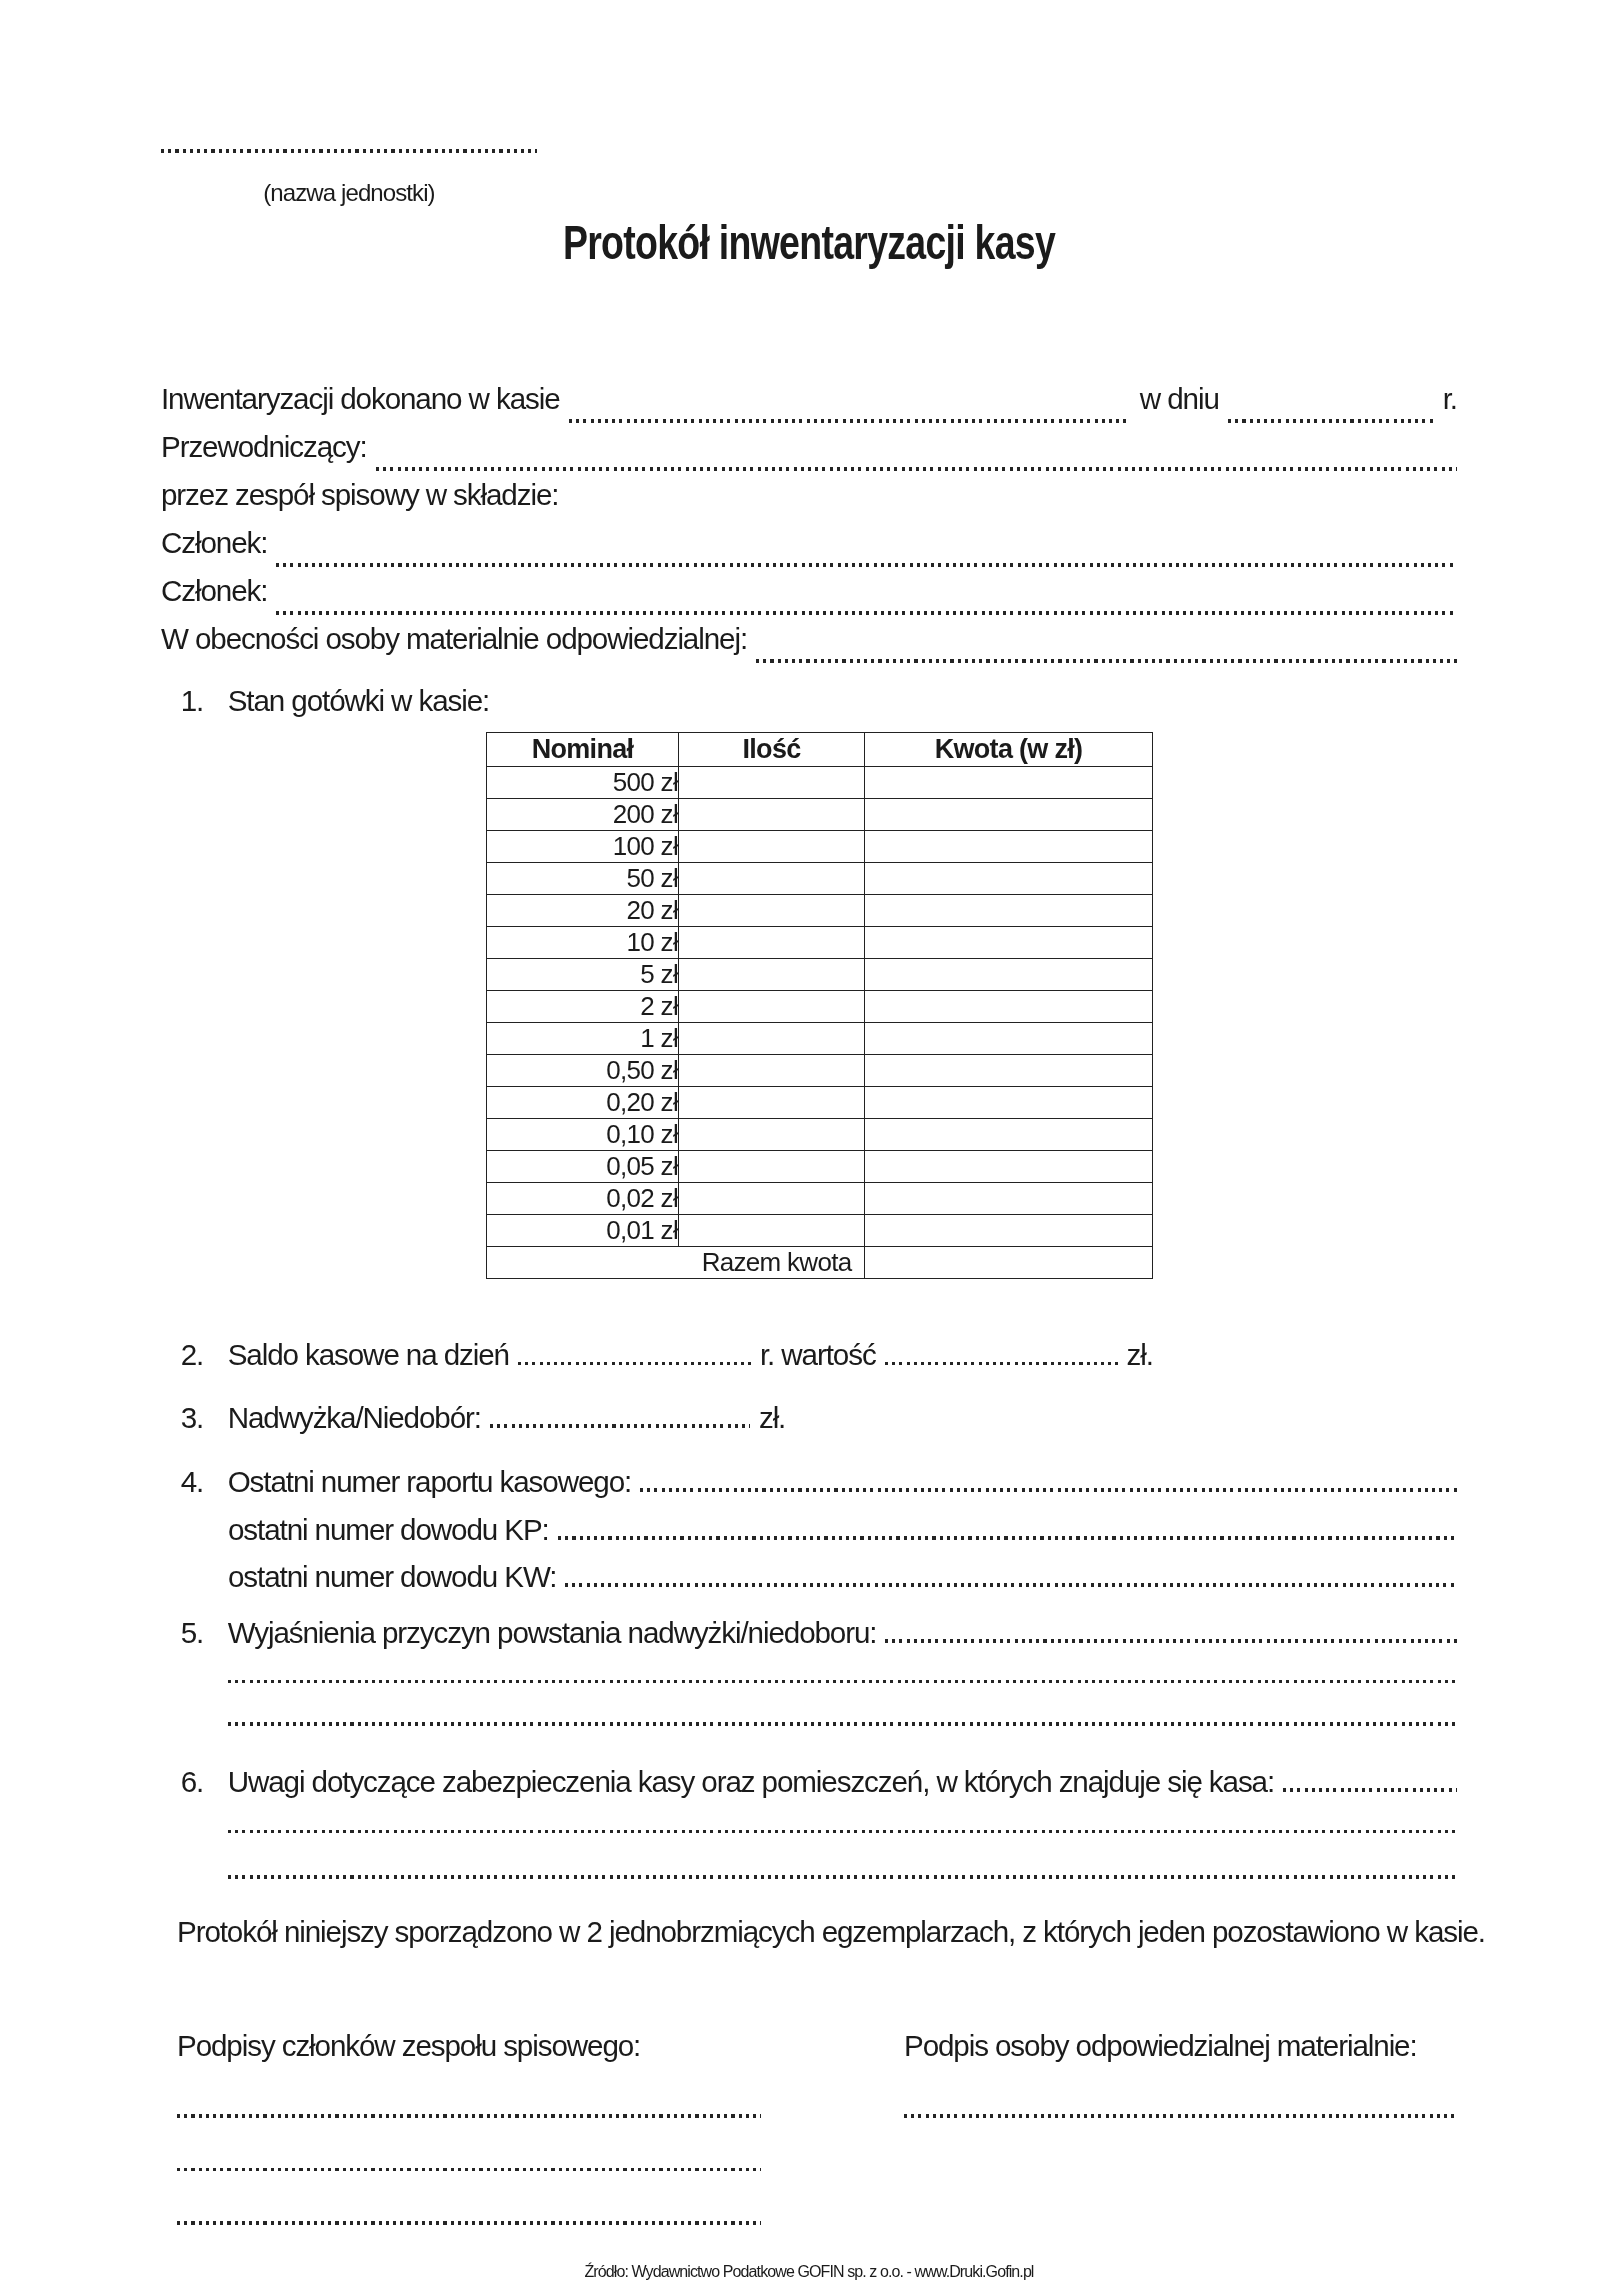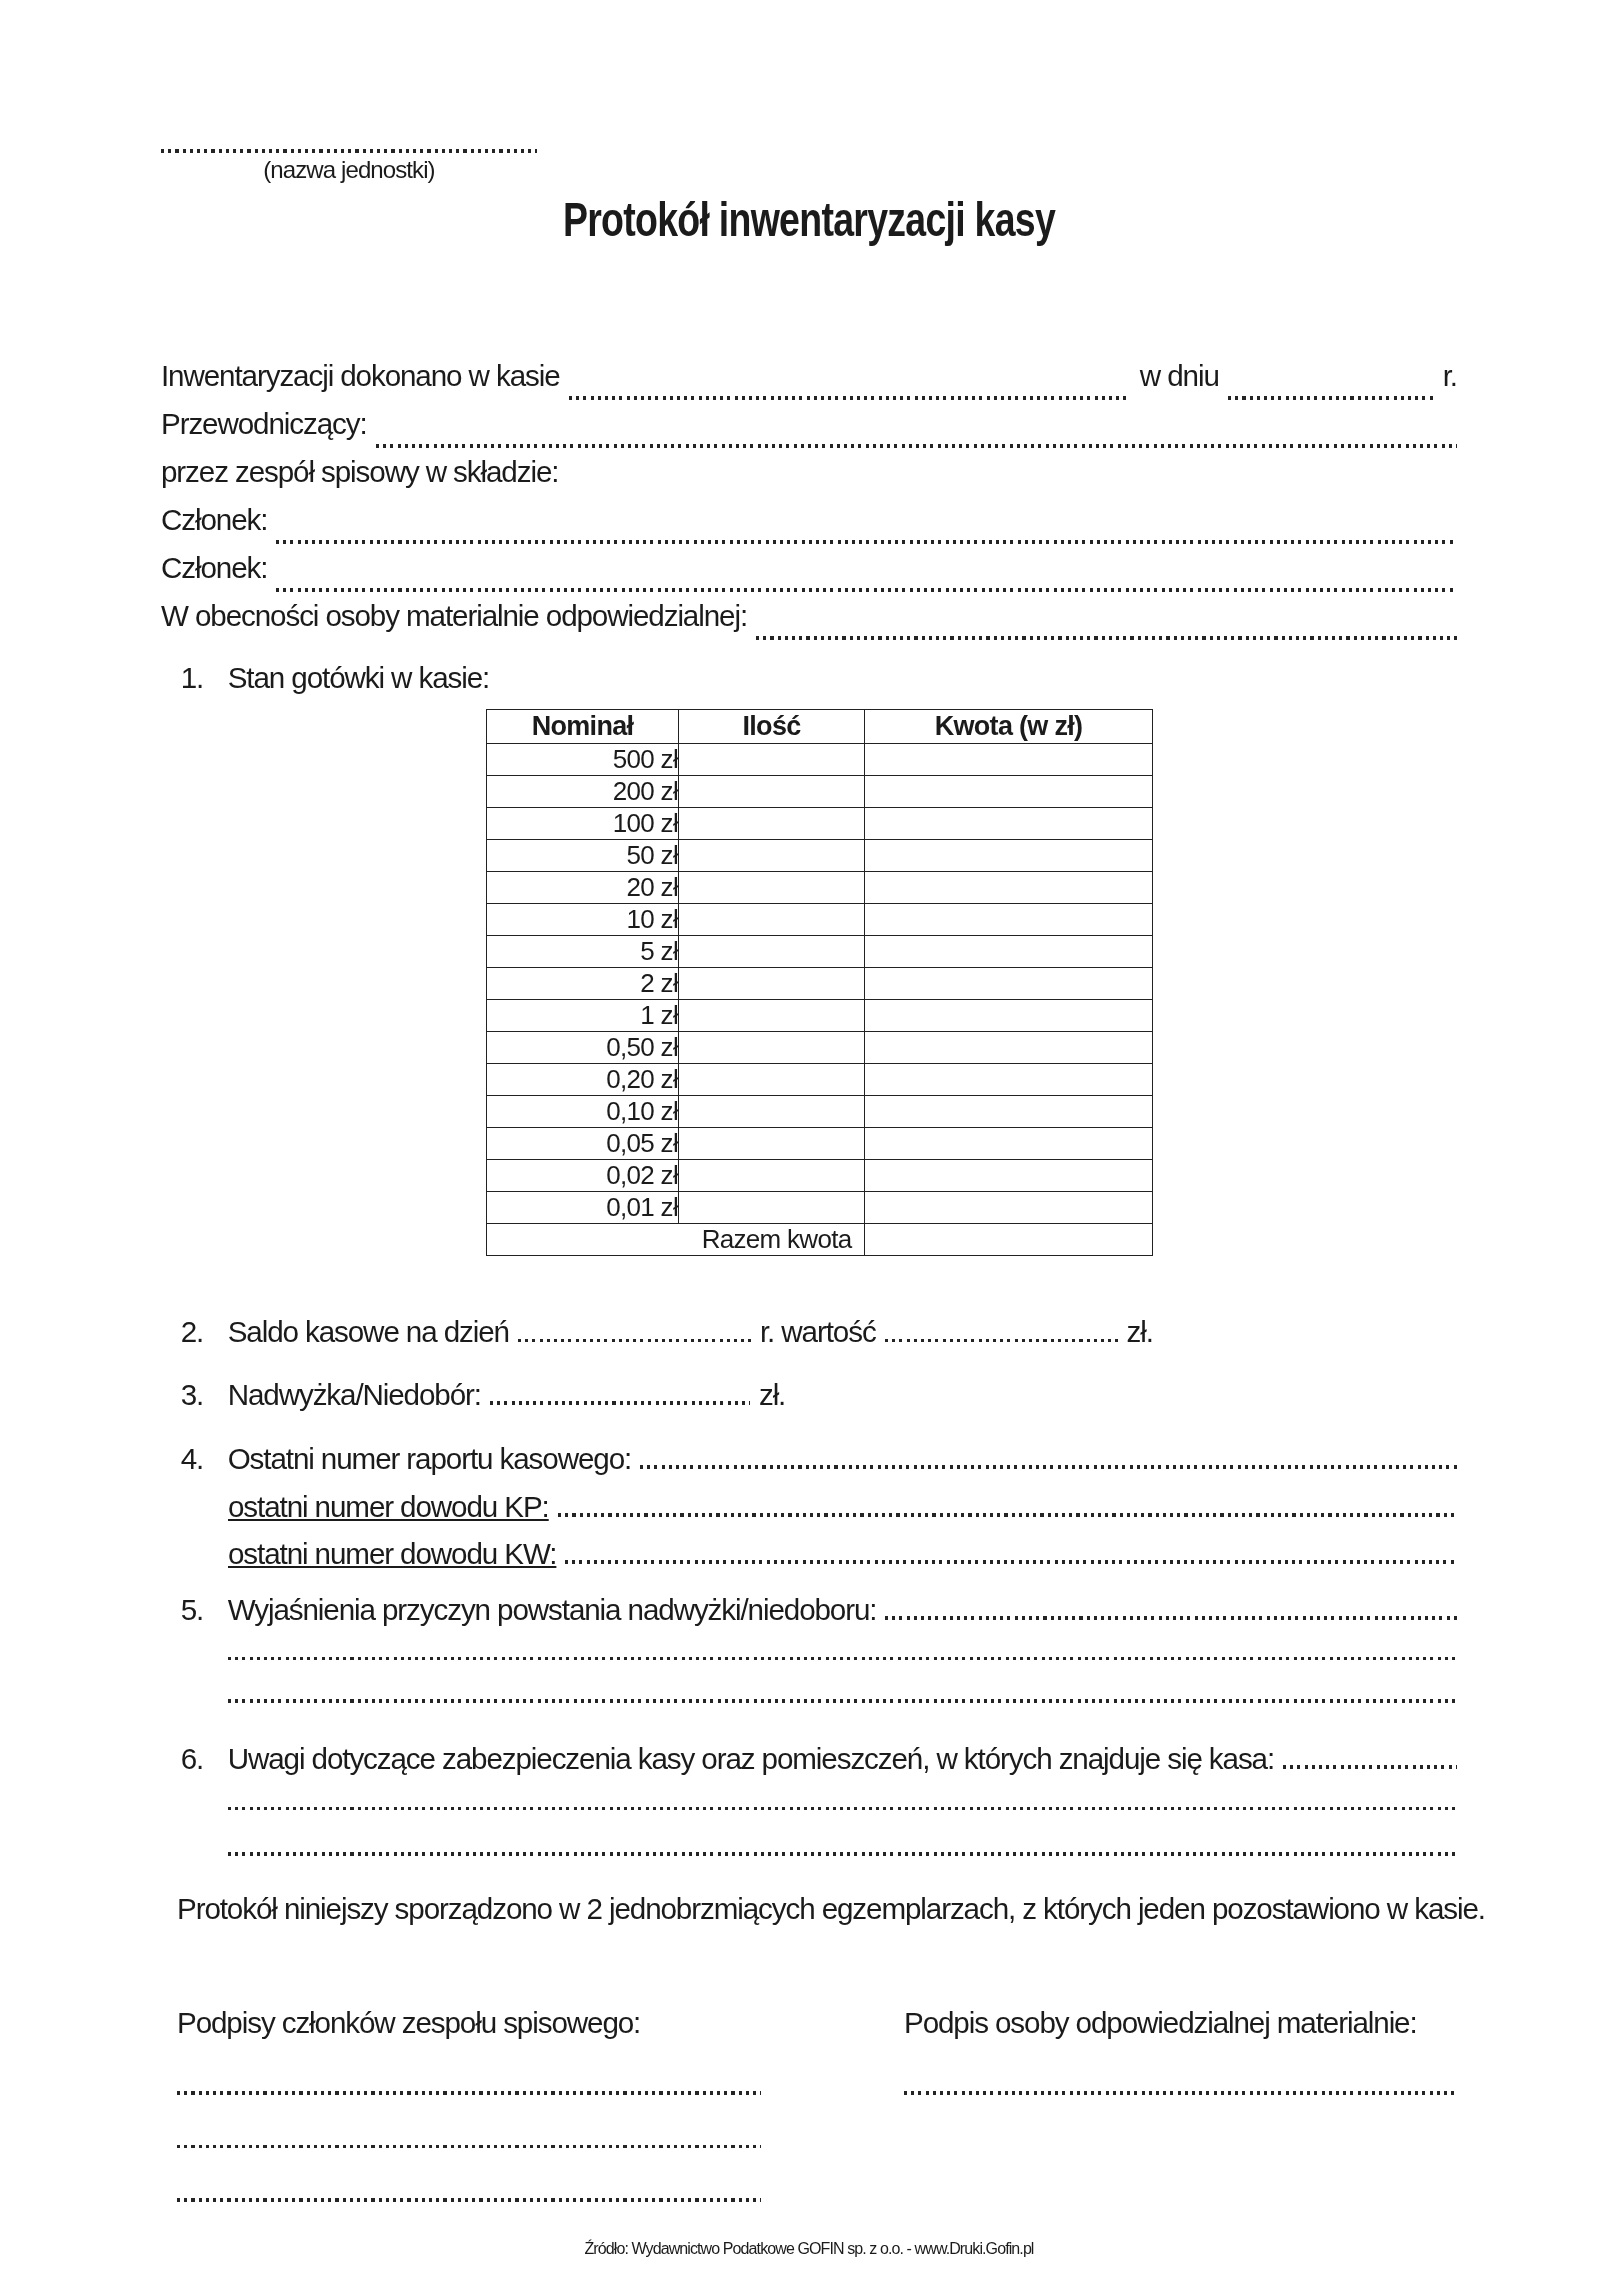--- a/index.html
+++ b/index.html
@@ -25,39 +25,39 @@
     background-image: repeating-linear-gradient(to right, #242424 0 3.1px, transparent 3.1px 7.2px);
   }
   .dots { flex: 1 1 auto; margin: 0 9px; }
   .dots.last { margin-right: 0; }
   .dots.w230 { flex: 0 0 206px; }
   .dots.w260 { flex: 0 0 233px; }
   .dots.w290 { flex: 0 0 260px; }
 
   
   .unit-line { margin-top: 149px; width: 376px; }
-  .unit-caption { margin-top: 2px; width: 376px; text-align: center; font-size: 24px; letter-spacing: -0.9px; line-height: 29px; }
+  .unit-caption { margin-top: 25px; width: 376px; text-align: center; font-size: 24px; letter-spacing: -0.9px; line-height: 29px; }
   .doc-title {
     margin-top: 7.2px;
     font-size: 48px;
     font-weight: bold;
     line-height: 57px;
     text-align: center;
     letter-spacing: -0.9px;
     transform: scaleX(0.78);
   }
 
   
   .intro { margin-top: 104px; }
   .line { display: flex; align-items: flex-end; height: 48px; line-height: 48px; white-space: nowrap; }
 
   
   .item { display: flex; align-items: baseline; height: 48px; line-height: 48px; padding-left: 19.7px; white-space: nowrap; }
   .item .num { flex: 0 0 47px; }
-  .subline { display: flex; align-items: baseline; height: 47px; line-height: 47px; padding-left: 67px; white-space: nowrap; text-decoration: underline; }
+  .subline { display: flex; align-items: baseline; height: 47px; line-height: 47px; padding-left: 67px; white-space: nowrap; }
   .fill-line { margin-left: 67px; }
 
   .i2 { margin-top: 52px; }
   .i3 { margin-top: 14.3px; }
   .i4 { margin-top: 16px; }
   .i5 { margin-top: 9px; }
   .i6 { margin-top: 32px; }
   .item1 { margin-top: 14.3px; }
   .f5a { margin-top: 23px; }
   .f5b { margin-top: 39px; }

